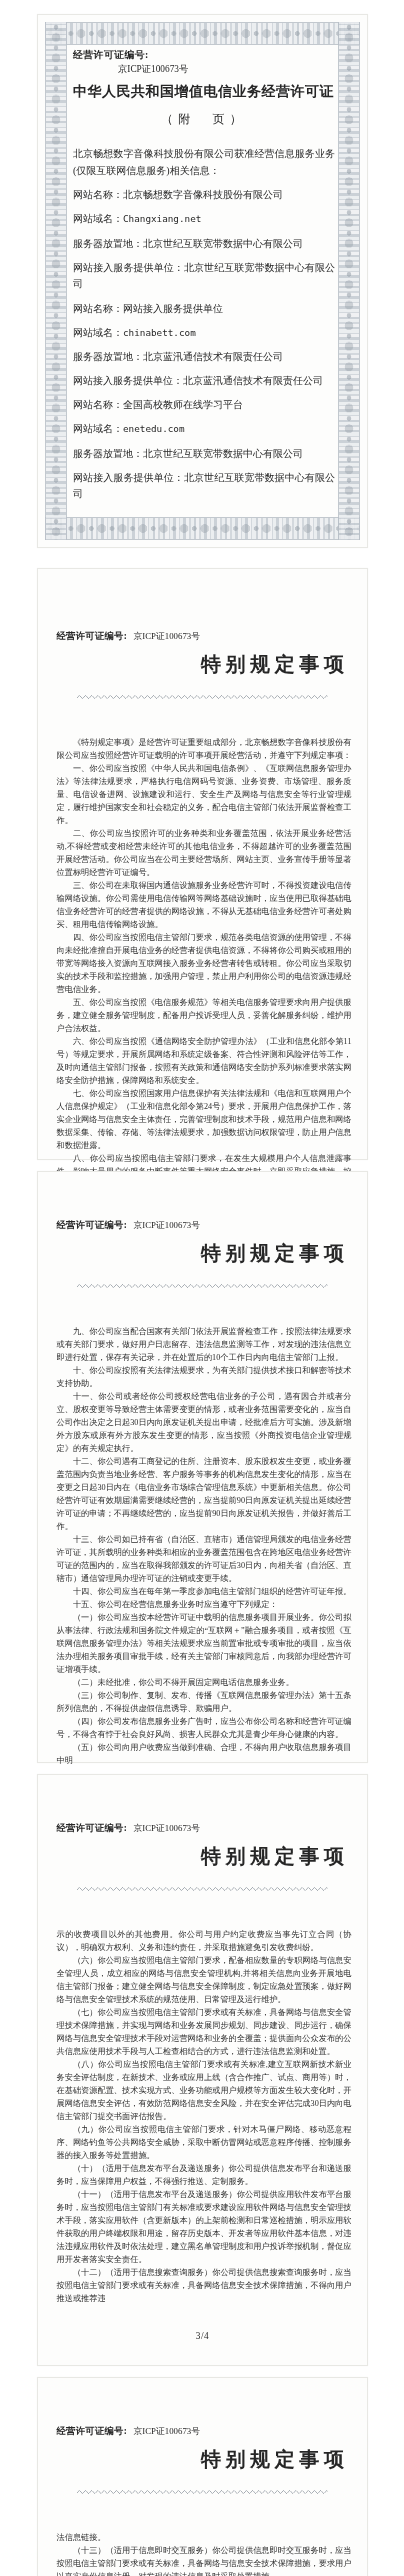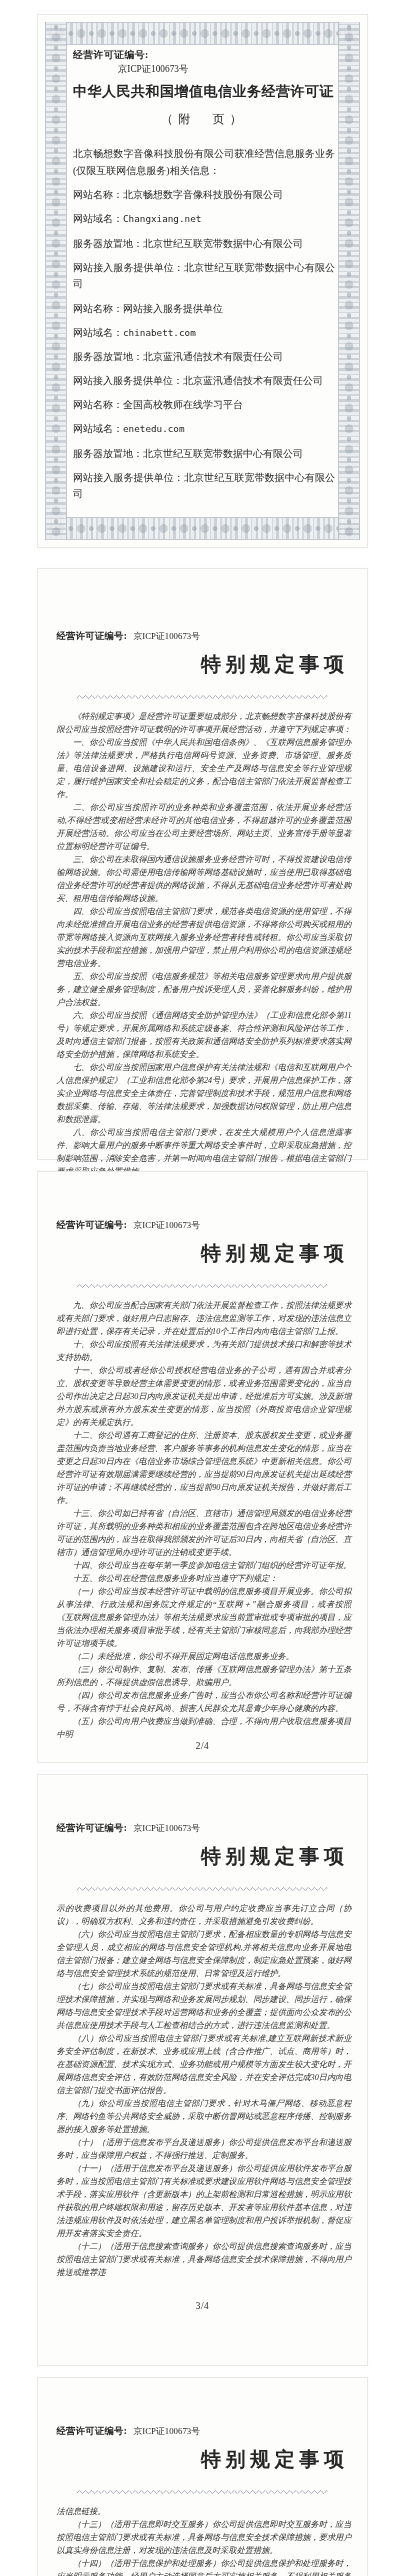--- a/index.html
+++ b/index.html
@@ -38,36 +38,36 @@
   .cert-inner{position:absolute;left:35px;right:32px;top:34px;bottom:34px;}
   .cert-licno-label{font-size:9.8px;font-weight:bold;letter-spacing:0.5px;}
   .cert-licno-value{display:block;margin:1px 0 0 45px;font-size:9.3px;}
   .cert-title{margin-top:7.2px;text-align:left;font-size:14px;font-weight:bold;letter-spacing:0.5px;}
   .cert-subtitle{margin-top:4.1px;text-align:center;font-size:12px;font-weight:normal;letter-spacing:5.2px;}
   .cert-body{margin-top:18.5px;font-size:10px;line-height:16.5px;text-align:justify;}
   .cert-intro{margin:0 0 8.2px 0;}
   .cert-entry{margin:0 0 7.7px 0;}
   .mono{font-family:"DejaVu Sans Mono","Liberation Mono",monospace;font-size:9.3px;}
   
-  .spec{height:592px;display:flex;flex-direction:column;}
+  .spec{height:592px;display:flex;flex-direction:column;gap:26px;}
   .spec1{top:568px;} .spec2{top:1171px;} .spec3{top:1774px;} .spec4{top:2377px;}
   .spec-header{margin:61px 18.5px 0 18.5px;font-size:9.3px;}
   .spec2 .spec-header,.spec3 .spec-header,.spec4 .spec-header{margin-top:47px;}
   .spec-licno-label{font-weight:bold;letter-spacing:0.3px;}
   .spec-licno-value{margin-left:4.1px;font-size:8.8px;}
   .spec-title{margin-top:8.2px;text-align:right;font-size:20px;font-weight:bold;letter-spacing:4.6px;}
   .zigzag{
     height:4.1px;margin:4.6px 20.6px 11.3px 20.6px;
     background:
       linear-gradient(135deg, transparent 1.5px, #8d959d 1.5px, #8d959d 2.4px, transparent 2.4px) 0 0/6.2px 4.1px repeat-x,
       linear-gradient(45deg, transparent 1.5px, #8d959d 1.5px, #8d959d 2.4px, transparent 2.4px) 3.1px 0/6.2px 4.1px repeat-x;
     opacity:.8;
   }
   .spec-body{margin:0 15.5px 0 18.5px;font-size:8.2px;line-height:13px;text-align:justify;color:#2c2c2c;}
-  .spec-body p{margin:0;text-indent:2em;font-style:italic;}
+  .spec-body p{margin:0;text-indent:2em;}
   .spec-body p.flush{text-indent:0;}
   .spec-footer{margin-top:auto;padding-bottom:54px;text-align:center;font-size:9.3px;letter-spacing:0.5px;}
 </style>
 </head>
 <body>
 
 <div class="doc">
 
   <section class="page cert">
     <div class="orn orn-h orn-top"></div>

